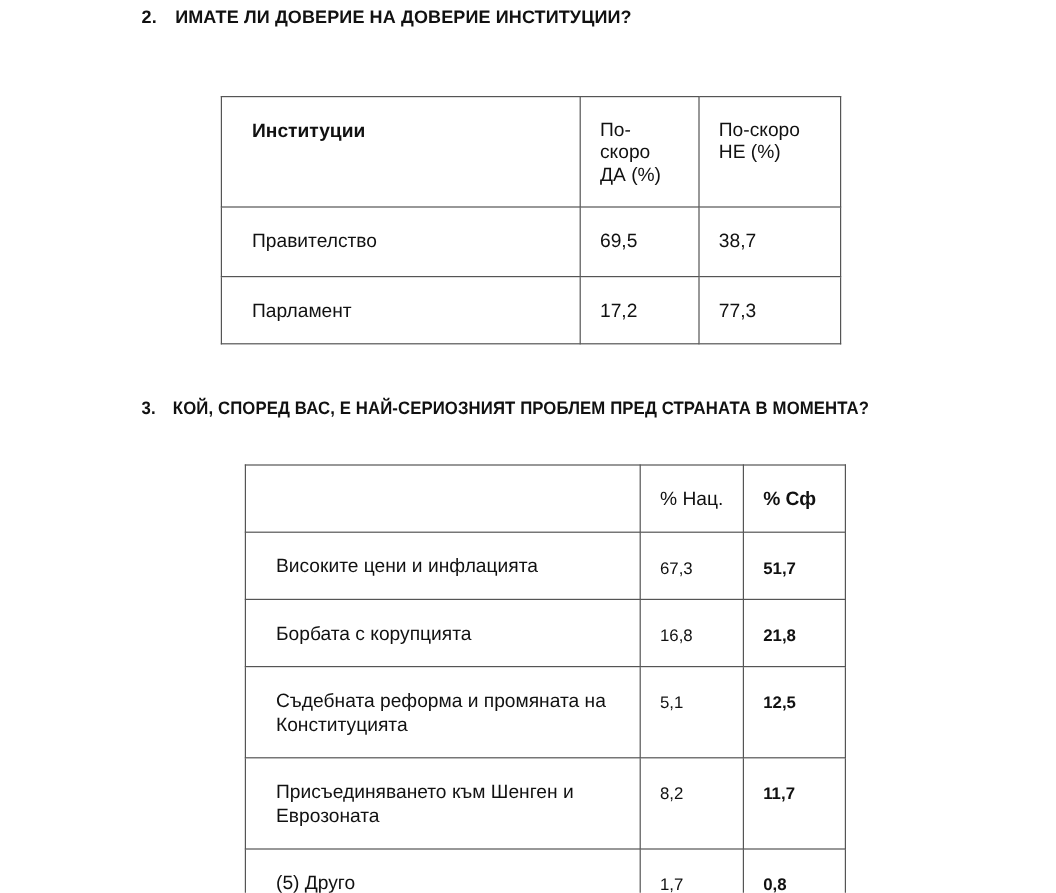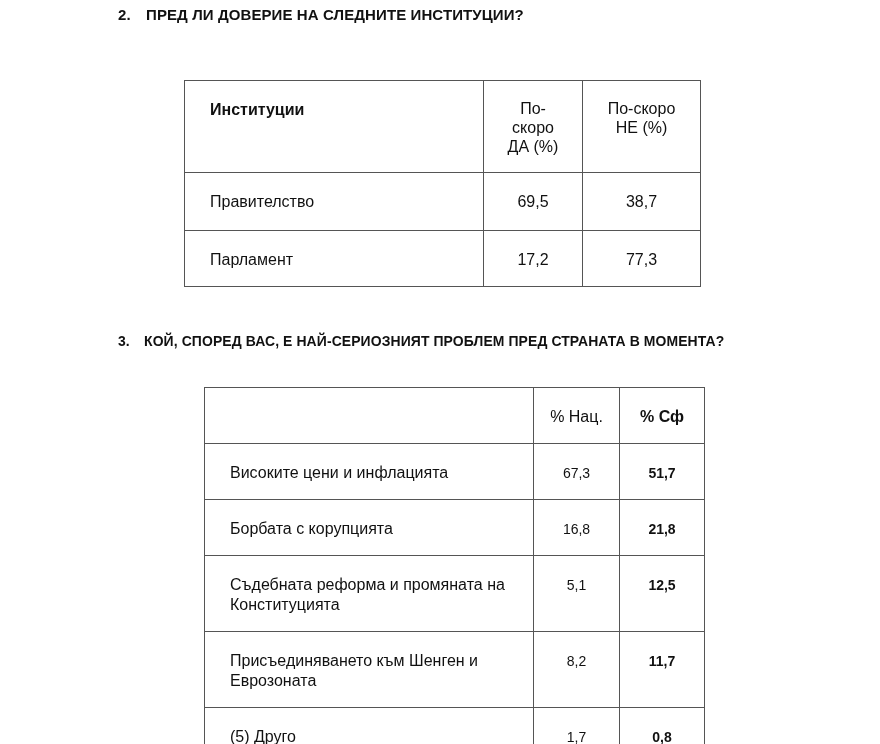--- a/index.html
+++ b/index.html
@@ -3,31 +3,31 @@
 <meta charset="utf-8">
 <style>
   html, body { margin:0; padding:0; background:#fff; }
   body { width:880px; height:744px; position:relative; overflow:hidden;
          font-family:"Liberation Sans", sans-serif; color:#111; }
   .q-title { position:absolute; font-weight:bold; font-size:15px; letter-spacing:0.1px; white-space:nowrap; }
   .q-num { display:inline-block; width:28px; }
   table { position:absolute; border-collapse:collapse; table-layout:fixed; }
   td { border:1px solid #555; vertical-align:top; font-size:16px; padding:16px; }
   td .c { padding:3px 7px 0 9px; line-height:20px; }
-  .center { text-align:center; }
+  .center { text-align:left; }
   .center .c { padding-left:0; padding-right:0; }
   .bold { font-weight:bold; }
   #t2 td { font-size:16px; }
   #t2 td.num { font-size:14px; }
 </style>
 </head>
 <body>
 
 <div class="q-title" style="left:118px; top:6px;">
-  <span class="q-num">2.</span><span>ПРЕД ЛИ ДОВЕРИЕ НА СЛЕДНИТЕ ИНСТИТУЦИИ?</span>
+  <span class="q-num">2.</span><span>ИМАТЕ ЛИ ДОВЕРИЕ НА ДОВЕРИЕ ИНСТИТУЦИИ?</span>
 </div>
 
 <table id="t1" style="left:184px; top:80px; width:516px;">
   <colgroup>
       <col style="width:299px">
       <col style="width:99px">
       <col style="width:118px">
     </colgroup>
   <tbody>
       <tr style="height:42px">

